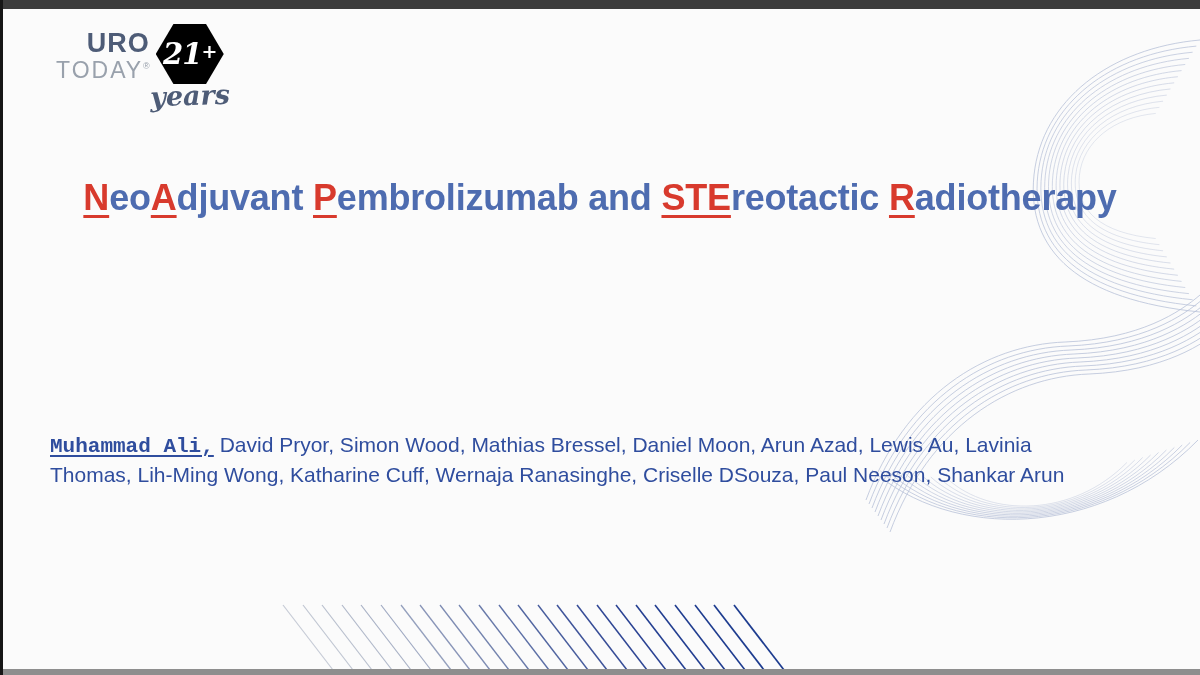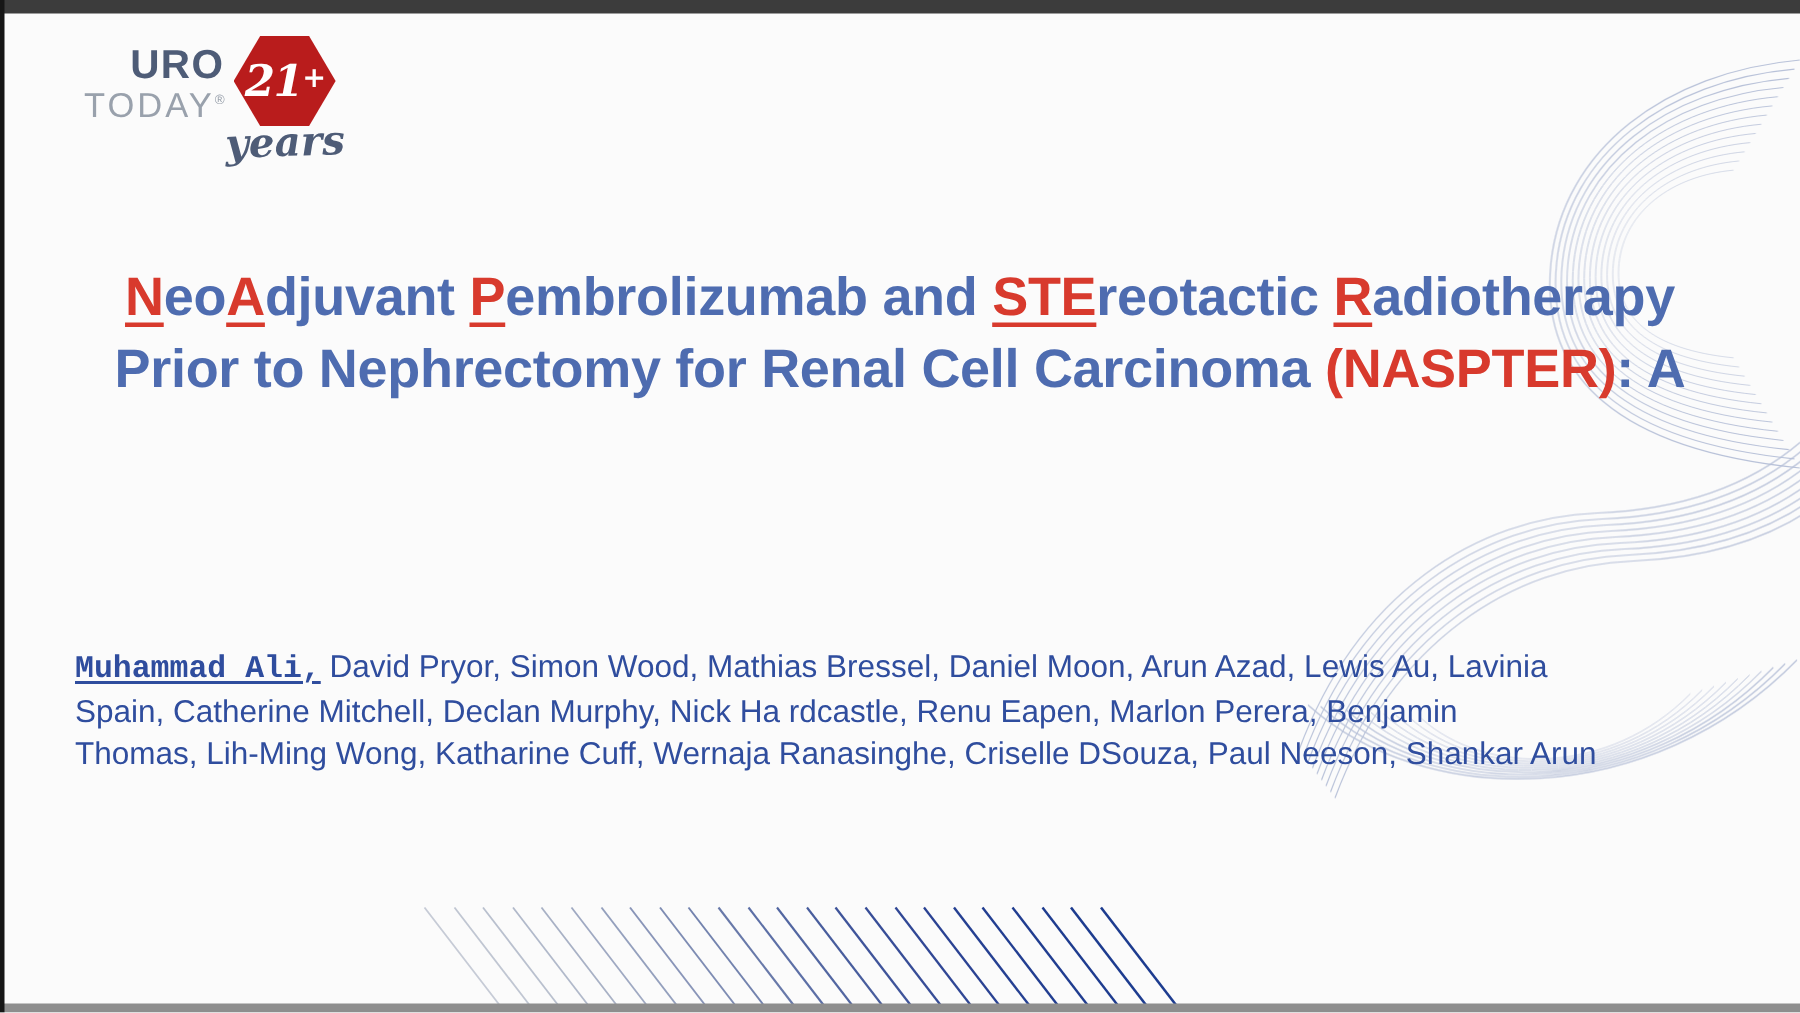--- a/index.html
+++ b/index.html
@@ -19,21 +19,21 @@
   
   .logo{position:absolute;left:56px;top:30px;display:flex;align-items:flex-start;z-index:2;}
   .logo-col{display:flex;flex-direction:column;line-height:1;}
   .logo-col.right-align{align-items:flex-end;}
   .logo-word-top{font-size:27px;font-weight:bold;color:#4e5c77;letter-spacing:1px;}
   .logo-word-bottom{font-size:23px;color:#99a1ac;letter-spacing:2px;margin-top:2px;font-weight:normal;}
   .logo-mark{font-size:9px;color:#99a1ac;vertical-align:super;letter-spacing:0;}
   .hex-wrap{position:relative;width:72px;margin:0 4px;}
   .hexagon{
     width:68px;height:60px;margin:-6px auto 0;
-    background:#b91c1c;
+    background:#000000;
     clip-path:polygon(26% 0%,74% 0%,100% 50%,74% 100%,26% 100%,0% 50%);
     display:flex;align-items:center;justify-content:center;
   }
   .hex-num{color:#ffffff;font-family:"DejaVu Serif", serif;font-style:italic;font-weight:bold;font-size:29px;letter-spacing:-1px;}
   .hex-plus{font-size:19px;vertical-align:6px;}
   .badge-word{
     position:absolute;left:50%;transform:translateX(-50%) rotate(-2deg);top:50px;
     font-family:"DejaVu Serif", serif;font-style:italic;font-weight:bold;
     font-size:27px;color:#4e5c77;white-space:nowrap;
   }
@@ -137,20 +137,18 @@
   <div class="hex-wrap">
     <div class="hexagon">
       <span class="hex-num"><span>21</span><span class="hex-plus">+</span></span>
     </div>
     <div class="badge-word">years</div>
   </div>
 </div>
 
 <h1 class="title">
   <div><span class="red u">N</span><span>eo</span><span class="red u">A</span><span>djuvant </span><span class="red u">P</span><span>embrolizumab and </span><span class="red u">STE</span><span>reotactic </span><span class="red u">R</span><span>adiotherapy</span></div>
-  <div><span>Prior to Nephrectomy for Renal Cell Carcinoma </span><span class="red">(NASPTER)</span><span>: A</span></div>
 </h1>
 
 <div class="authors">
   <div><span class="lead">Muhammad Ali,</span><span> David Pryor, Simon Wood, Mathias Bressel, Daniel Moon, Arun Azad, Lewis Au, Lavinia</span></div>
-  <div>Spain, Catherine Mitchell, Declan Murphy, Nick Ha rdcastle, Renu Eapen, Marlon Perera, Benjamin</div>
   <div>Thomas, Lih-Ming Wong, Katharine Cuff, Wernaja Ranasinghe, Criselle DSouza, Paul Neeson, Shankar Arun</div>
 </div>
 
 </body></html>

